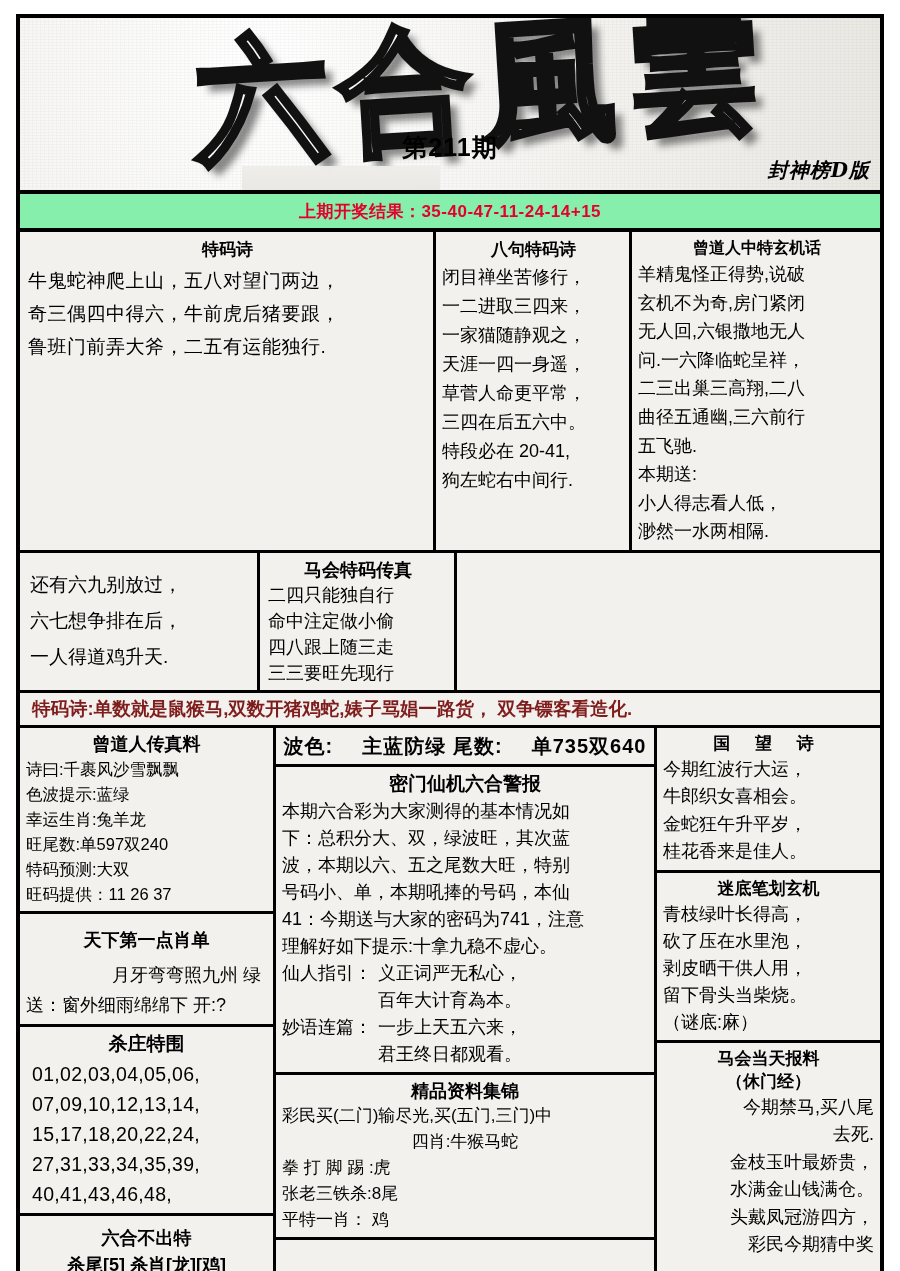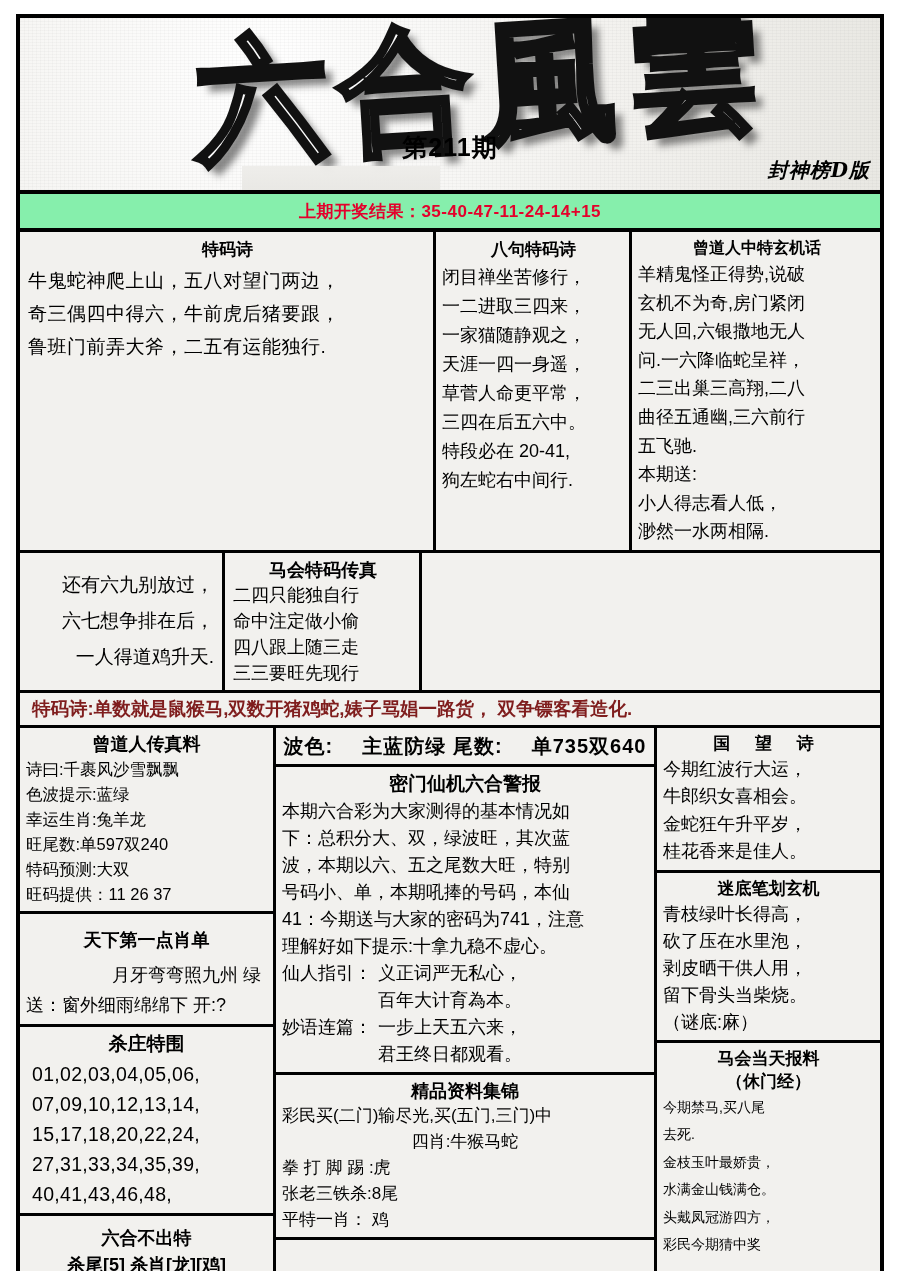--- a/index.html
+++ b/index.html
@@ -117,25 +117,24 @@
   .c-zeng{
     flex:1;
     padding:6px 4px 4px 6px;
     box-sizing:border-box;
   }
   .c-zeng .hd{ font-size:16px; margin-bottom:1px; }
   .c-zeng .ln{ font-size:18px; line-height:28.6px; }
   
   .row2{ display:flex; border-bottom:3px solid #000; }
   .c-liu{
-    width:205px;
+    width:240px;
     border-right:3px solid #000;
     padding:14px 8px 10px 10px;
     box-sizing:border-box;
-    text-align:right;
   }
   .c-liu .ln{ font-size:19px; line-height:36px; }
   .c-mahui{
     width:197px;
     border-right:3px solid #000;
     padding:5px 6px 4px 8px;
     box-sizing:border-box;
   }
   .c-mahui .hd{ font-size:18px; }
   .c-mahui .ln{ font-size:18px; line-height:26px; }
@@ -190,21 +189,21 @@
   .jp .center{ text-align:center; }
   .bottom-mid{ display:flex; padding:8px 4px 6px; }
 
   
   .gw .hd{ text-align:center; font-size:17px; font-weight:700; letter-spacing:10px; margin-bottom:1px; }
   .gw .ln{ font-size:18px; line-height:27.5px; }
   .mid2 .hd{ text-align:center; font-size:17px; font-weight:700; margin-bottom:1px; }
   .mid2 .ln{ font-size:18px; line-height:27px; }
   .mh .hd{ text-align:center; font-size:17px; font-weight:700; }
   .mh .hd2{ text-align:center; font-size:17px; font-weight:700; margin-bottom:1px; }
-  .mh .ln{ font-size:14px; line-height:27.5px; }
+  .mh .ln{ font-size:18px; line-height:27.5px;text-align:right; }
 </style>
 </head>
 <body>
 
 <div class="page">
   <div class="frame">
 
     <div class="masthead">
       <div class="noise"></div>
       <div class="logo-cn">六合風雲</div>

